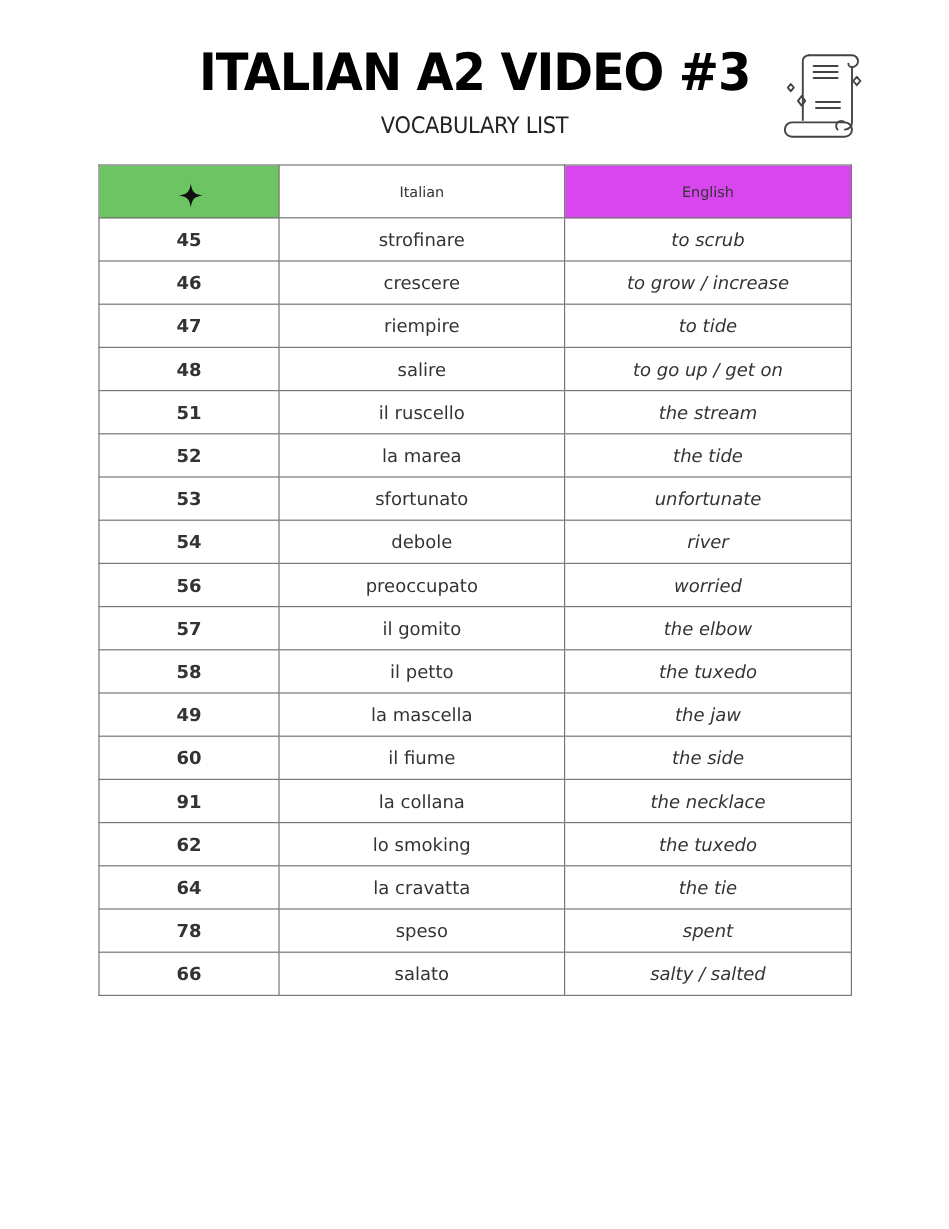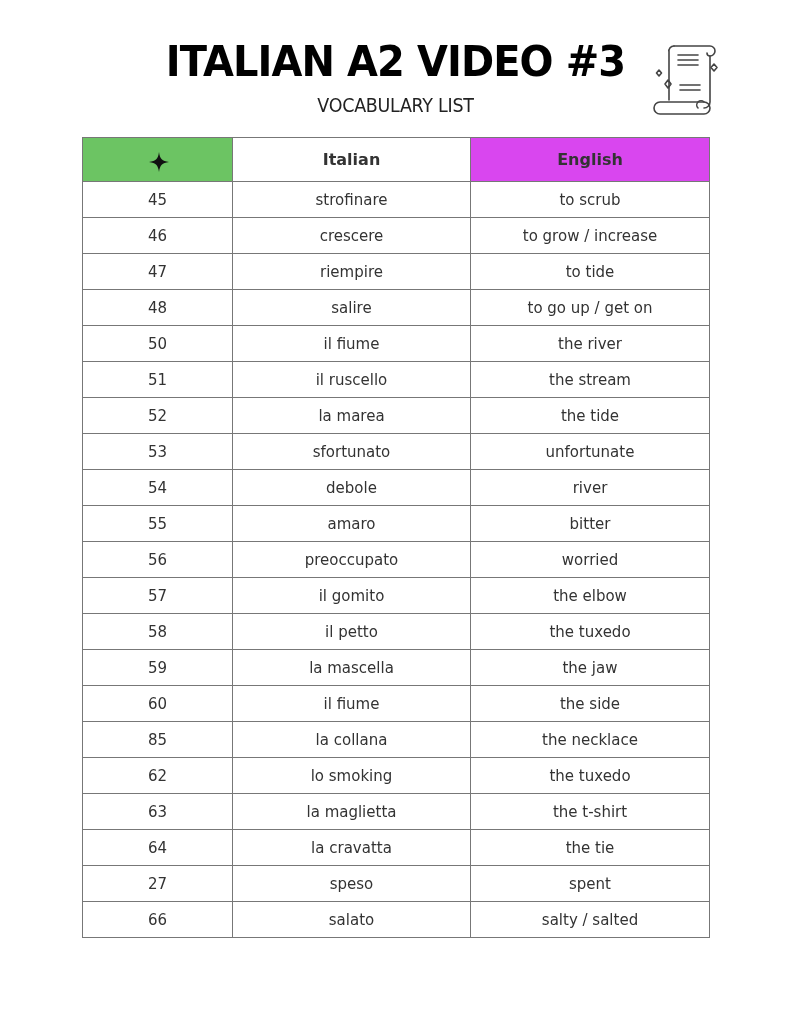--- a/index.html
+++ b/index.html
@@ -20,29 +20,29 @@
     position: absolute; left: 82px; top: 137px; width: 627px;
     border-collapse: collapse; table-layout: fixed;
   }
   table.vocab td, table.vocab th {
     border: 1.3px solid #777; text-align: center; padding: 0;
     font-family: "DejaVu Sans", sans-serif; color: #333;
   }
   col.c-num { width: 150px; }
   col.c-it { width: 238px; }
   col.c-en { width: 239px; }
-  thead th { height: 43px; font-weight: bold; font-size: 16px; }
+  thead th { height: 43px; font-weight: normal; font-size: 12px; }
   th.h-num { background: #6cc463; text-align: left; vertical-align: bottom; }
   th.h-it { background: #ffffff; }
   th.h-en { background: #d946ef; color: #333; }
   .star { display: inline-block; margin: 0 0 5px 2px; width: 20px; height: 20px; }
   tbody td { height: 35px; font-size: 15px; }
-  td.num { font-weight: normal; color: #333; }
+  td.num { font-weight: bold; color: #333; }
   td.it { color: #444; }
-  td.en { color: #444; }
+  td.en { font-style: italic; color: #444; }
 </style>
 </head>
 <body>
 
 <div class="title">ITALIAN A2 VIDEO #3</div>
 <div class="subtitle">VOCABULARY LIST</div>
 
 <svg class="scroll-icon" viewBox="0 0 68 74" fill="none" stroke="#444" stroke-width="1.6" stroke-linecap="round" stroke-linejoin="round">
   <path d="M22 4 H58 a5 5 0 0 1 0 10 a3 3 0 0 1 -3 -3"></path>
   <path d="M22 4 a5 5 0 0 0 -5 6 v48"></path>
@@ -91,96 +91,81 @@
         <td class="num">47</td>
         <td class="it">riempire</td>
         <td class="en">to tide</td>
       </tr>
       <tr>
         <td class="num">48</td>
         <td class="it">salire</td>
         <td class="en">to go up / get on</td>
       </tr>
       <tr>
-        <td class="num">50</td>
-        <td class="it">il fiume</td>
-        <td class="en">the river</td>
-      </tr>
-      <tr>
         <td class="num">51</td>
         <td class="it">il ruscello</td>
         <td class="en">the stream</td>
       </tr>
       <tr>
         <td class="num">52</td>
         <td class="it">la marea</td>
         <td class="en">the tide</td>
       </tr>
       <tr>
         <td class="num">53</td>
         <td class="it">sfortunato</td>
         <td class="en">unfortunate</td>
       </tr>
       <tr>
         <td class="num">54</td>
         <td class="it">debole</td>
         <td class="en">river</td>
       </tr>
       <tr>
-        <td class="num">55</td>
-        <td class="it">amaro</td>
-        <td class="en">bitter</td>
-      </tr>
-      <tr>
         <td class="num">56</td>
         <td class="it">preoccupato</td>
         <td class="en">worried</td>
       </tr>
       <tr>
         <td class="num">57</td>
         <td class="it">il gomito</td>
         <td class="en">the elbow</td>
       </tr>
       <tr>
         <td class="num">58</td>
         <td class="it">il petto</td>
         <td class="en">the tuxedo</td>
       </tr>
       <tr>
-        <td class="num">59</td>
+        <td class="num">49</td>
         <td class="it">la mascella</td>
         <td class="en">the jaw</td>
       </tr>
       <tr>
         <td class="num">60</td>
         <td class="it">il fiume</td>
         <td class="en">the side</td>
       </tr>
       <tr>
-        <td class="num">85</td>
+        <td class="num">91</td>
         <td class="it">la collana</td>
         <td class="en">the necklace</td>
       </tr>
       <tr>
         <td class="num">62</td>
         <td class="it">lo smoking</td>
         <td class="en">the tuxedo</td>
       </tr>
       <tr>
-        <td class="num">63</td>
-        <td class="it">la maglietta</td>
-        <td class="en">the t-shirt</td>
-      </tr>
-      <tr>
         <td class="num">64</td>
         <td class="it">la cravatta</td>
         <td class="en">the tie</td>
       </tr>
       <tr>
-        <td class="num">27</td>
+        <td class="num">78</td>
         <td class="it">speso</td>
         <td class="en">spent</td>
       </tr>
       <tr>
         <td class="num">66</td>
         <td class="it">salato</td>
         <td class="en">salty / salted</td>
       </tr>
     </tbody>
 </table>

